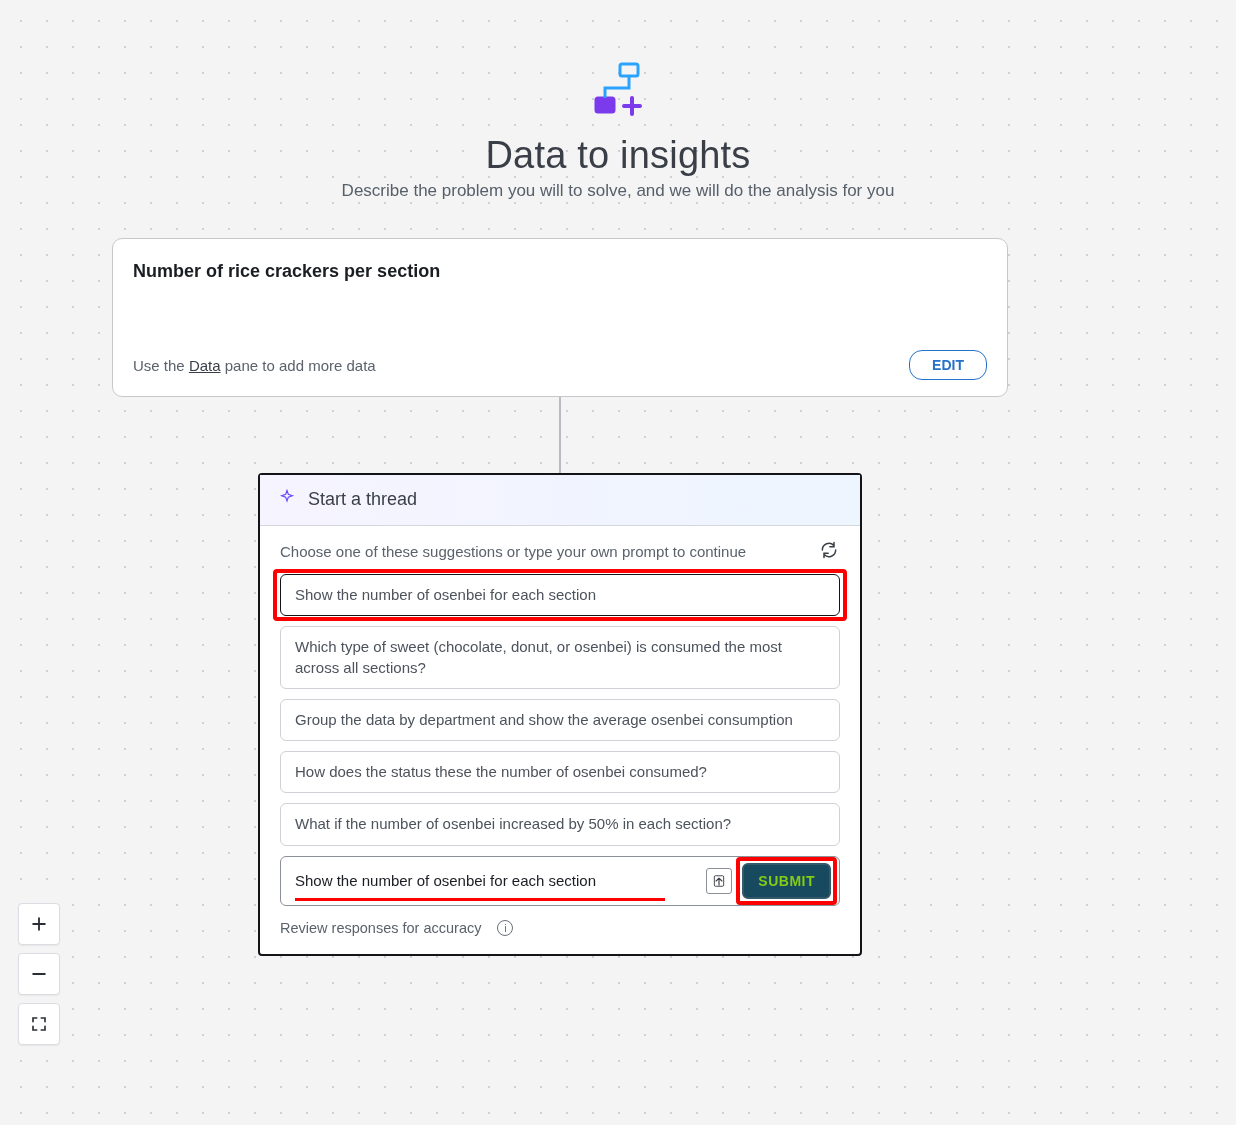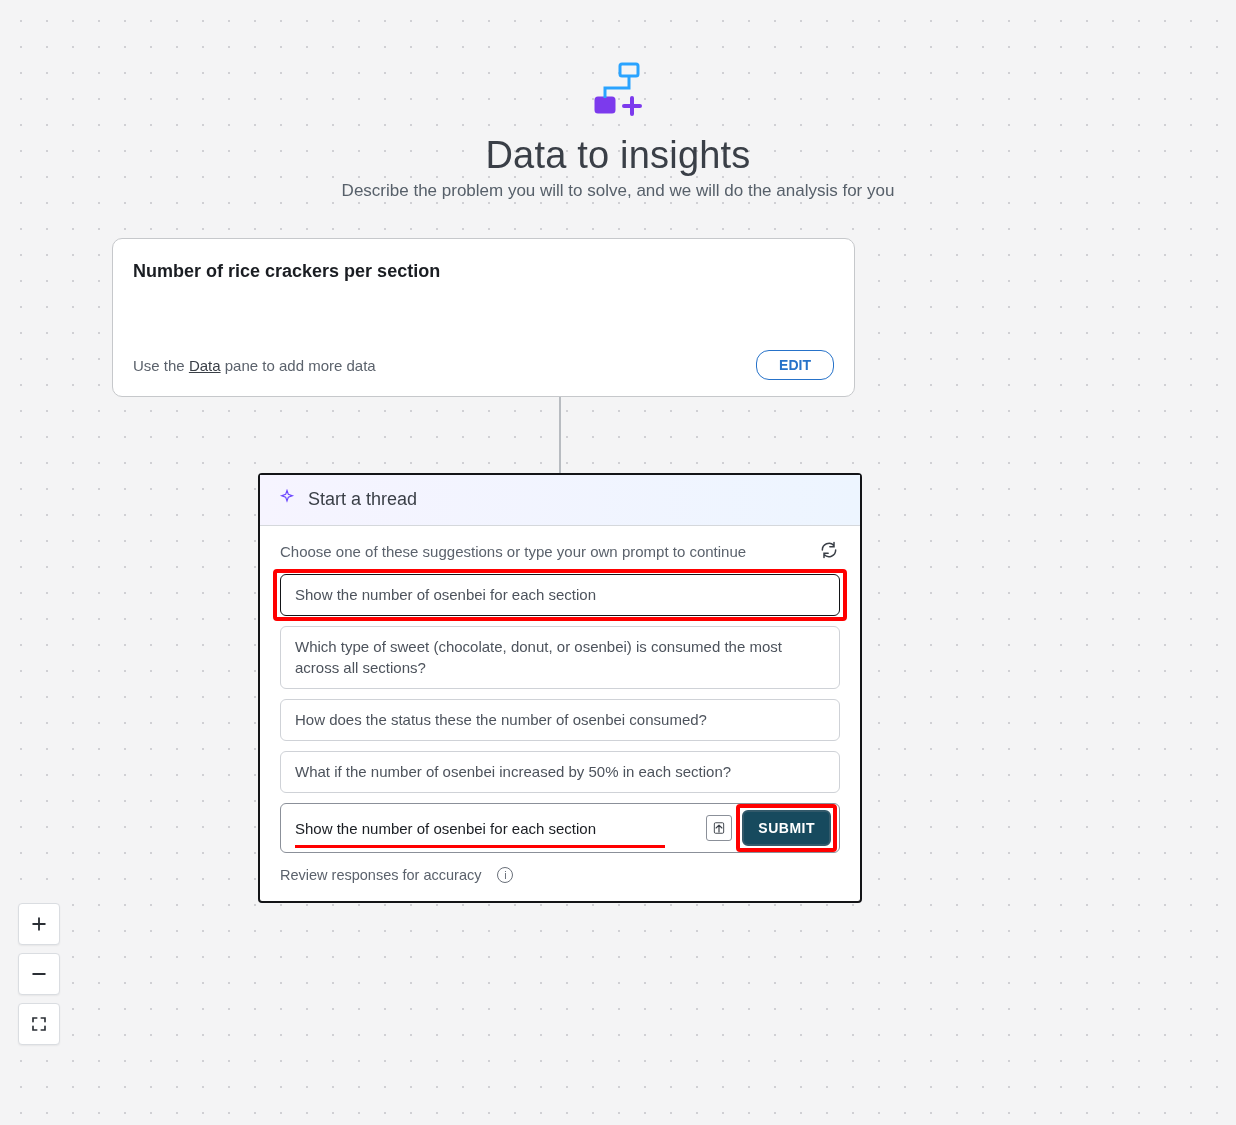--- a/index.html
+++ b/index.html
@@ -36,21 +36,21 @@
   .hero-sub {
     font-size: 17px;
     color: #57606a;
     margin-top: 4px;
   }
 
   
   .top-card {
     position: absolute;
     left: 112px; top: 238px;
-    width: 743px; height: 159px;
+    width: 896px; height: 159px;
     background: #fff;
     border: 1px solid #c6c8cb;
     border-radius: 10px;
     padding: 22px 20px 18px 20px;
   }
   .top-card .summary {
     font-size: 18px;
     font-weight: 700;
     color: #1a1d22;
   }
@@ -161,21 +161,21 @@
     background:#fff;
     width:26px; height:26px;
     display:flex; align-items:center; justify-content:center;
     cursor:pointer;
     color:#3a3f47;
     border-radius:3px;
   }
   .submit-wrap { position:relative; }
   .submit-btn {
     background:#174a5e;
-    color:#ffffff;
+    color:#84cc16;
     border:2px solid #33596a;
     border-radius:6px;
     padding:8px 14px;
     font-size:14px;
     font-weight:700;
     letter-spacing:0.5px;
     cursor:pointer;
   }
   .submit-hl {
     position:absolute; inset:-6px;
@@ -260,20 +260,23 @@
           </svg>
       </button>
     </div>
 
     <div class="sugg-wrap">
       <button class="sugg" style="border-color:#131417">Show the number of osenbei for each section</button>
       <span class="hl"></span>
     </div>
     <div class="sugg-wrap">
       <button class="sugg">Which type of sweet (chocolate, donut, or osenbei) is consumed the most across all sections?</button>
+    </div>
+    <div class="sugg-wrap">
+      <button class="sugg">Group the data by department and show the average osenbei consumption</button>
     </div>
     <div class="sugg-wrap">
       <button class="sugg">How does the status these the number of osenbei consumed?</button>
     </div>
     <div class="sugg-wrap">
       <button class="sugg">What if the number of osenbei increased by 50% in each section?</button>
     </div>
 
     <div class="input-row" style="position:relative">
       <input type="text" value="Show the number of osenbei for each section" style="">

